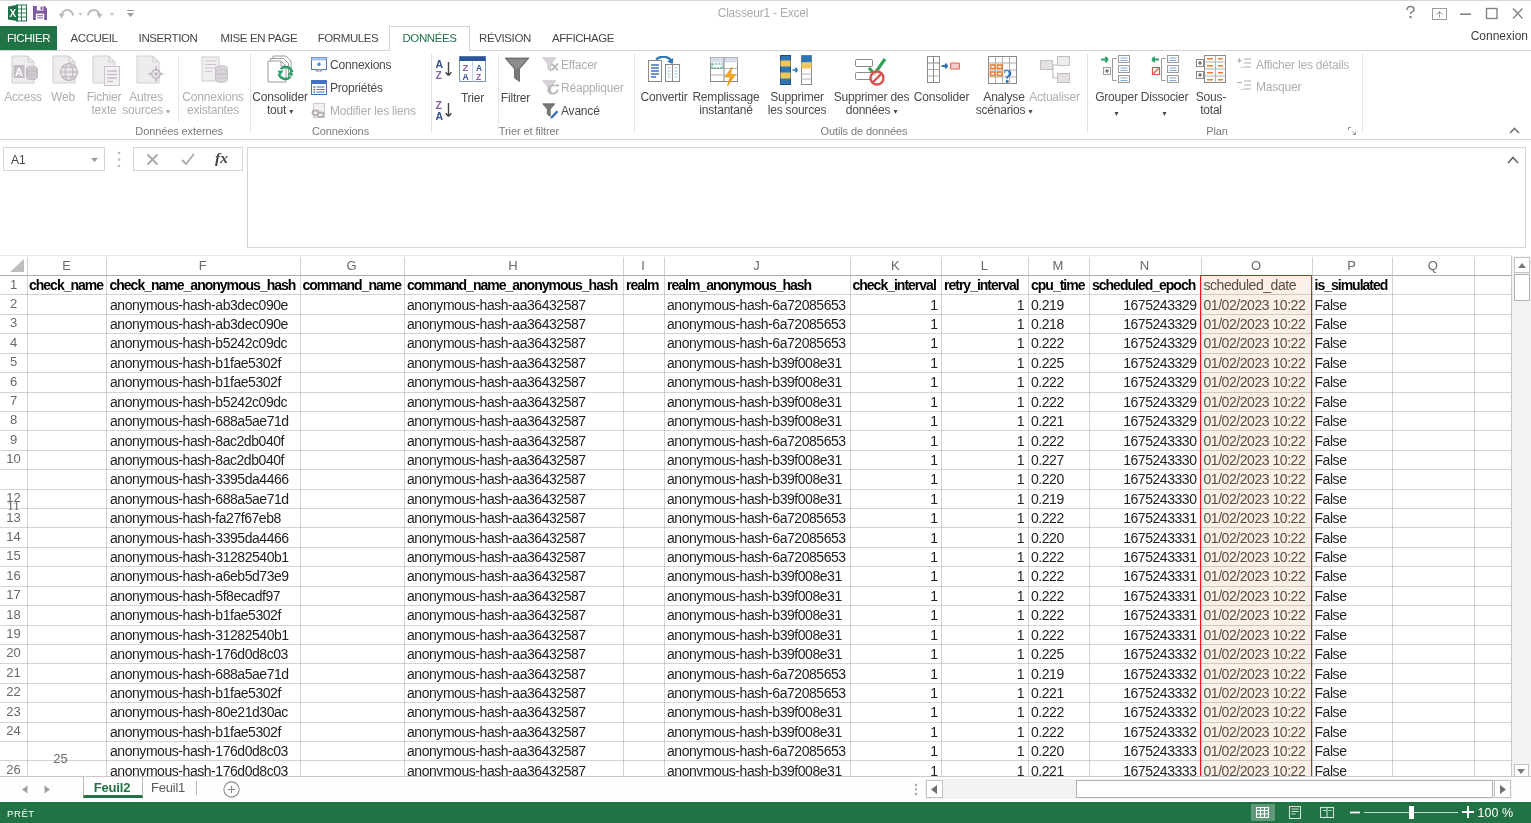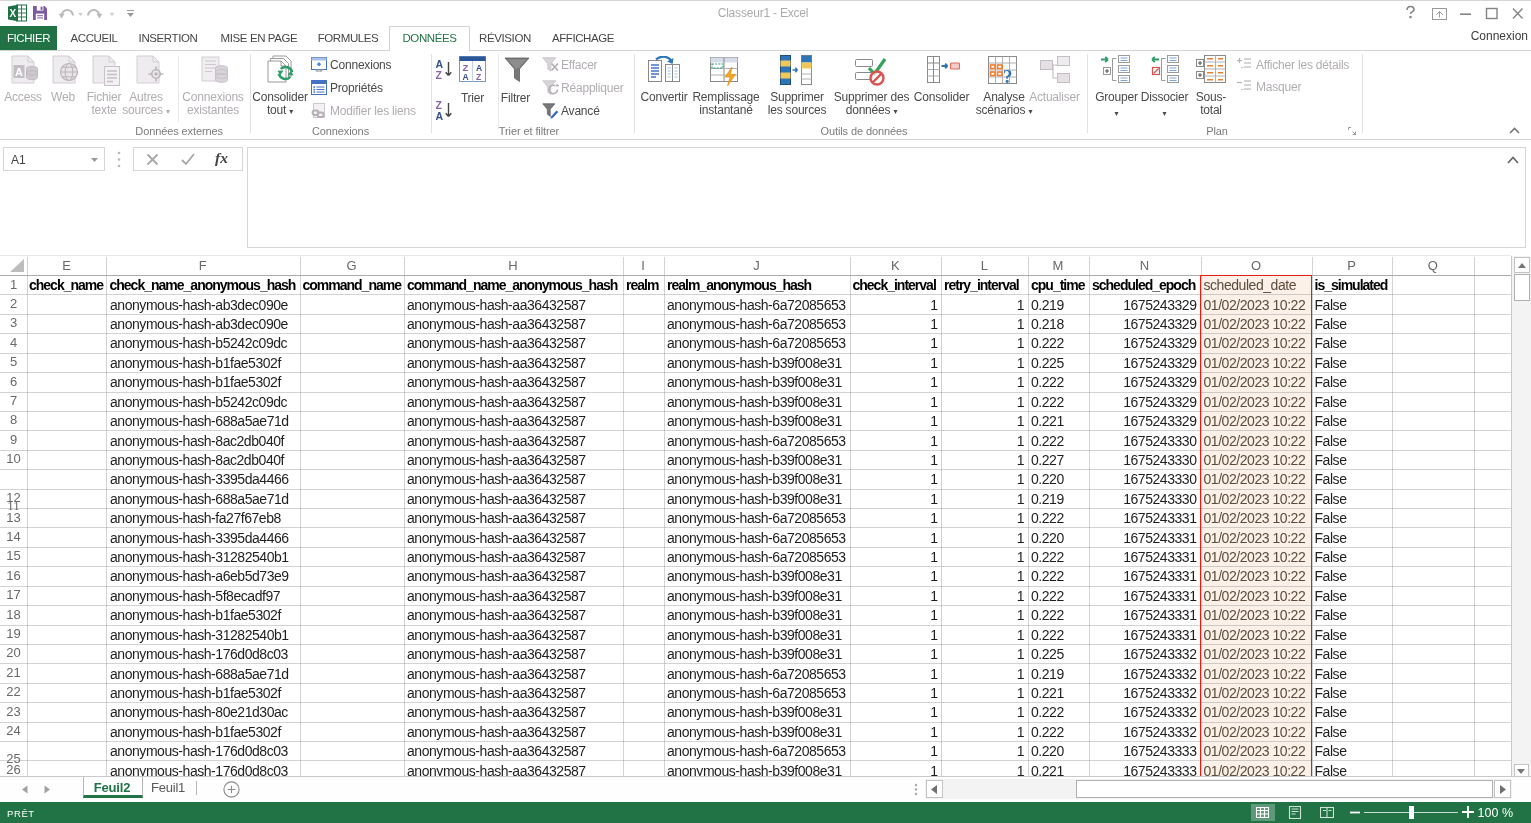--- a/index.html
+++ b/index.html
@@ -481,21 +481,21 @@
 <div class="a hl" style="left:0px;top:548.3px;width:27px;height:16px;line-height:16px;">15</div>
 <div class="a hl" style="left:0px;top:567.7px;width:27px;height:16px;line-height:16px;">16</div>
 <div class="a hl" style="left:0px;top:587.2px;width:27px;height:16px;line-height:16px;">17</div>
 <div class="a hl" style="left:0px;top:606.6px;width:27px;height:16px;line-height:16px;">18</div>
 <div class="a hl" style="left:0px;top:626px;width:27px;height:16px;line-height:16px;">19</div>
 <div class="a hl" style="left:0px;top:645.4px;width:27px;height:16px;line-height:16px;">20</div>
 <div class="a hl" style="left:0px;top:664.8px;width:27px;height:16px;line-height:16px;">21</div>
 <div class="a hl" style="left:0px;top:684.2px;width:27px;height:16px;line-height:16px;">22</div>
 <div class="a hl" style="left:0px;top:703.7px;width:27px;height:16px;line-height:16px;">23</div>
 <div class="a hl" style="left:0px;top:723.1px;width:27px;height:16px;line-height:16px;">24</div>
-<div class="a hl" style="left:0px;top:751px;width:27px;height:16px;line-height:16px;">25</div>
+<div class="a hl" style="left:0px;top:751px;width:27px;height:16px;line-height:16px;padding-left:47px;">25</div>
 <div class="a hl" style="left:0px;top:761.9px;width:27px;height:16px;line-height:16px;">26</div>
 <div class="a" style="left:1200px;top:275px;width:112px;height:501px;border:1.5px solid #ea1b0e;border-bottom:none;box-sizing:border-box;"></div>
 <div class="a cell b" style="left:29px;top:277.2px;">check_name</div>
 <div class="a cell b" style="left:109.5px;top:277.2px;">check_name_anonymous_hash</div>
 <div class="a cell b" style="left:302.5px;top:277.2px;">command_name</div>
 <div class="a cell b" style="left:407px;top:277.2px;">command_name_anonymous_hash</div>
 <div class="a cell b" style="left:626px;top:277.2px;">realm</div>
 <div class="a cell b" style="left:667px;top:277.2px;">realm_anonymous_hash</div>
 <div class="a cell b" style="left:852.5px;top:277.2px;">check_interval</div>
 <div class="a cell b" style="left:944px;top:277.2px;">retry_interval</div>

